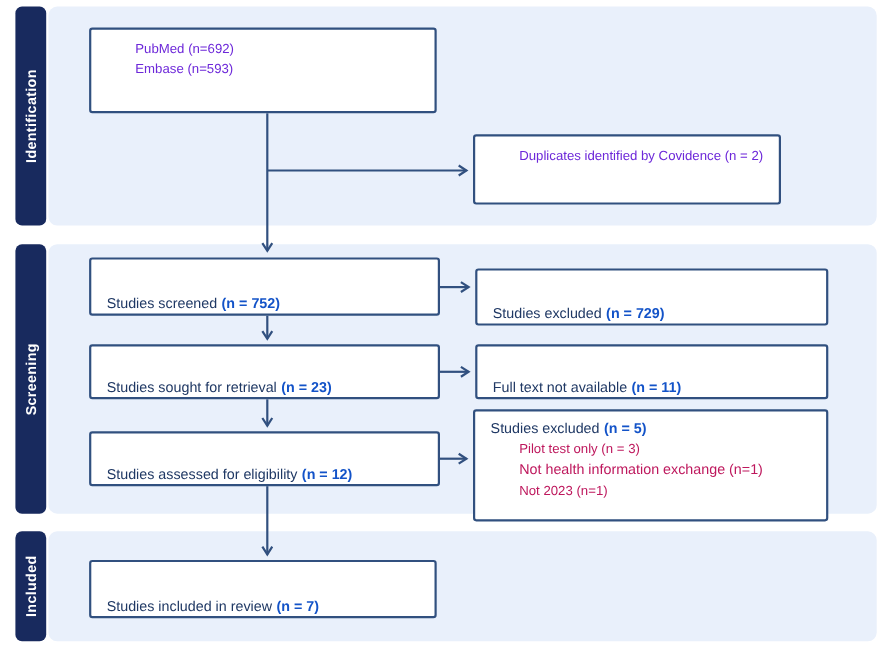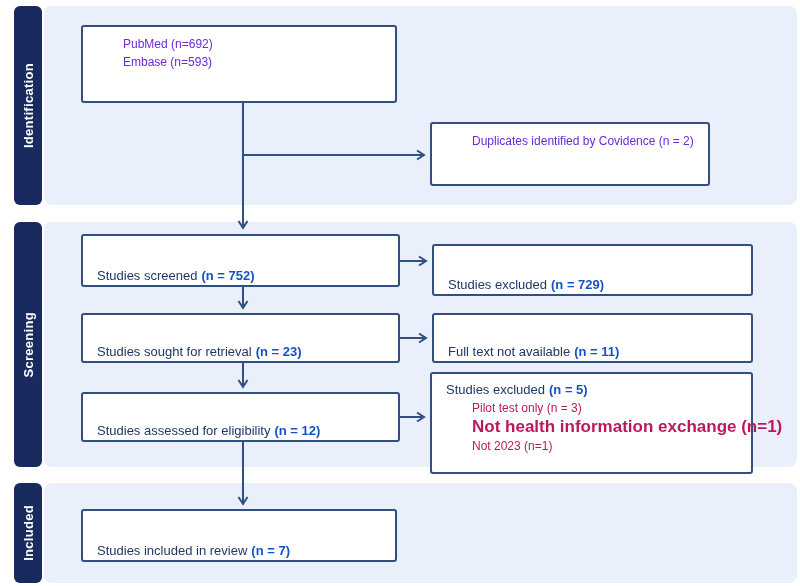--- a/index.html
+++ b/index.html
@@ -97,21 +97,21 @@
     font-weight: 700;
     margin-left: 4px;
   }
   .sub {
     color: #6d28d9;
     font-size: 12px;
     line-height: 18px;
     padding-left: 26px;
   }
   .b8 .sub { color: #be185d; }
-  .b8 .sub-big { font-size: 17px; line-height: 20px; font-weight: bold; }
+  .b8 .sub-big { font-size: 13px; line-height: 20px; }
 </style>
 </head>
 <body>
 
 <div class="canvas">
 
   <div class="band band-identification"></div>
   <div class="band band-screening"></div>
   <div class="band band-included"></div>
 

